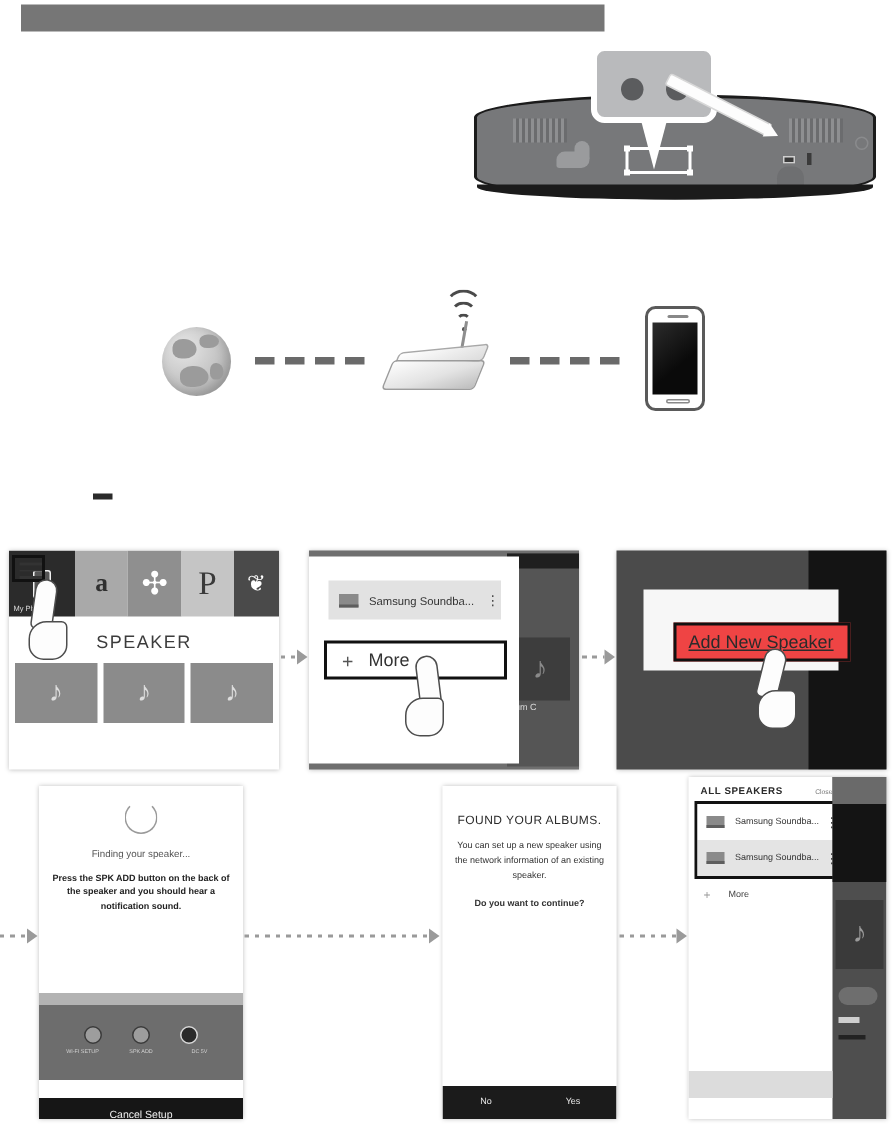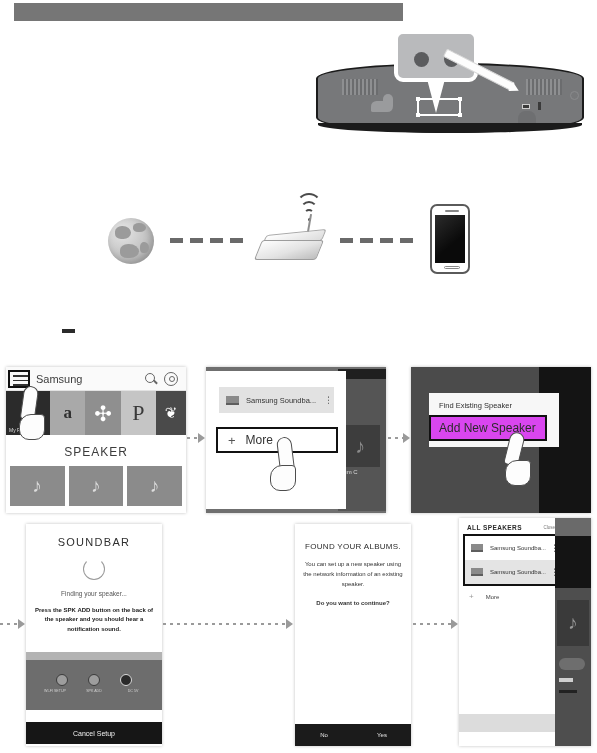--- a/index.html
+++ b/index.html
@@ -208,24 +208,24 @@
   .p2-bg .cap { position:absolute; left:2px; top:100px; font-size:6px; color:#ddd;}
 
   
   #panel3 { left: 411px; top: 367px; width: 180px; height: 146px; background: #4b4b4b; }
   .p3-dark { position:absolute; right:0; top:0; width:52px; height:146px; background:#141414;}
   .p3-card {
     position:absolute; left:18px; top:26px; width:130px; height:54px; background:#f7f7f7;
   }
   .p3-find { font-size: 7.5px; color:#2f2f2f; padding: 8px 0 0 10px; }
   .p3-add {
-    position:absolute; left:0; top:22px; width:118px; height:26px;
-    border:2.5px solid #111; background:#d946ef;
+    position:absolute; left:20px; top:22px; width:118px; height:26px;
+    border:2.5px solid #111; background:#ef4444;
     display:flex; align-items:center; padding-left:8px;
-    font-size:12px; color:#2b2b2b;
+    font-size:12px; color:#2b2b2b;text-decoration:underline;
   }
 
   
   #panel4 { left: 26px; top: 524px; width: 136px; height: 222px; }
   .p4-top { background:#fff; height:128px; position:relative; }
   .p4-title { text-align:center; font-size:11px; letter-spacing:1.3px; color:#2f2f2f; padding-top:12px;}
   .spinner {
     width: 22px; height: 22px; margin: 10px auto 0;
     border: 1.6px solid #9a9a9a; border-top-color: transparent; border-radius: 50%;
   }
@@ -364,25 +364,20 @@
   <div class="phone-dev">
     <div class="spk"></div>
       <div class="scr"></div>
       <div class="home"></div>
   </div>
 </div>
 
 <div class="dash-mark"></div>
 
 <div class="panel" id="panel1">
-  <div class="p1-appbar">
-    <div class="p1-title">Samsung</div>
-    <div class="p1-icon ico-search"></div>
-    <div class="p1-icon ico-gear"></div>
-  </div>
   <div class="p1-tiles">
     <div class="tile t1">
       <div class="mini-phone"></div>
       <div class="tile-label">My Phone</div>
     </div>
     <div class="tile t2">
       <span class="glyph-a">a</span>
     </div>
     <div class="tile t3">
       <span class="glyph-div">✣</span>
@@ -430,32 +425,30 @@
   </div>
 </div>
 <div class="hand" id="hand2">
   <div class="finger"></div>
     <div class="palm"></div>
 </div>
 
 <div class="panel" id="panel3">
   <div class="p3-dark"></div>
   <div class="p3-card">
-    <div class="p3-find">Find Existing Speaker</div>
     <div class="p3-add">Add New Speaker</div>
   </div>
 </div>
 <div class="hand" id="hand3">
   <div class="finger"></div>
     <div class="palm"></div>
 </div>
 
 <div class="panel" id="panel4">
   <div class="p4-top">
-    <div class="p4-title">SOUNDBAR</div>
     <div class="spinner"></div>
     <div class="p4-finding">Finding your speaker...</div>
     <div class="p4-press">Press the SPK ADD button on the back of the speaker and you should hear a notification sound.</div>
   </div>
   <div class="p4-bar"></div>
   <div class="p4-img">
     <div class="knobs">
       <div class="p4-knob"></div>
       <div class="p4-knob"></div>
       <div class="p4-knob dark"></div>

